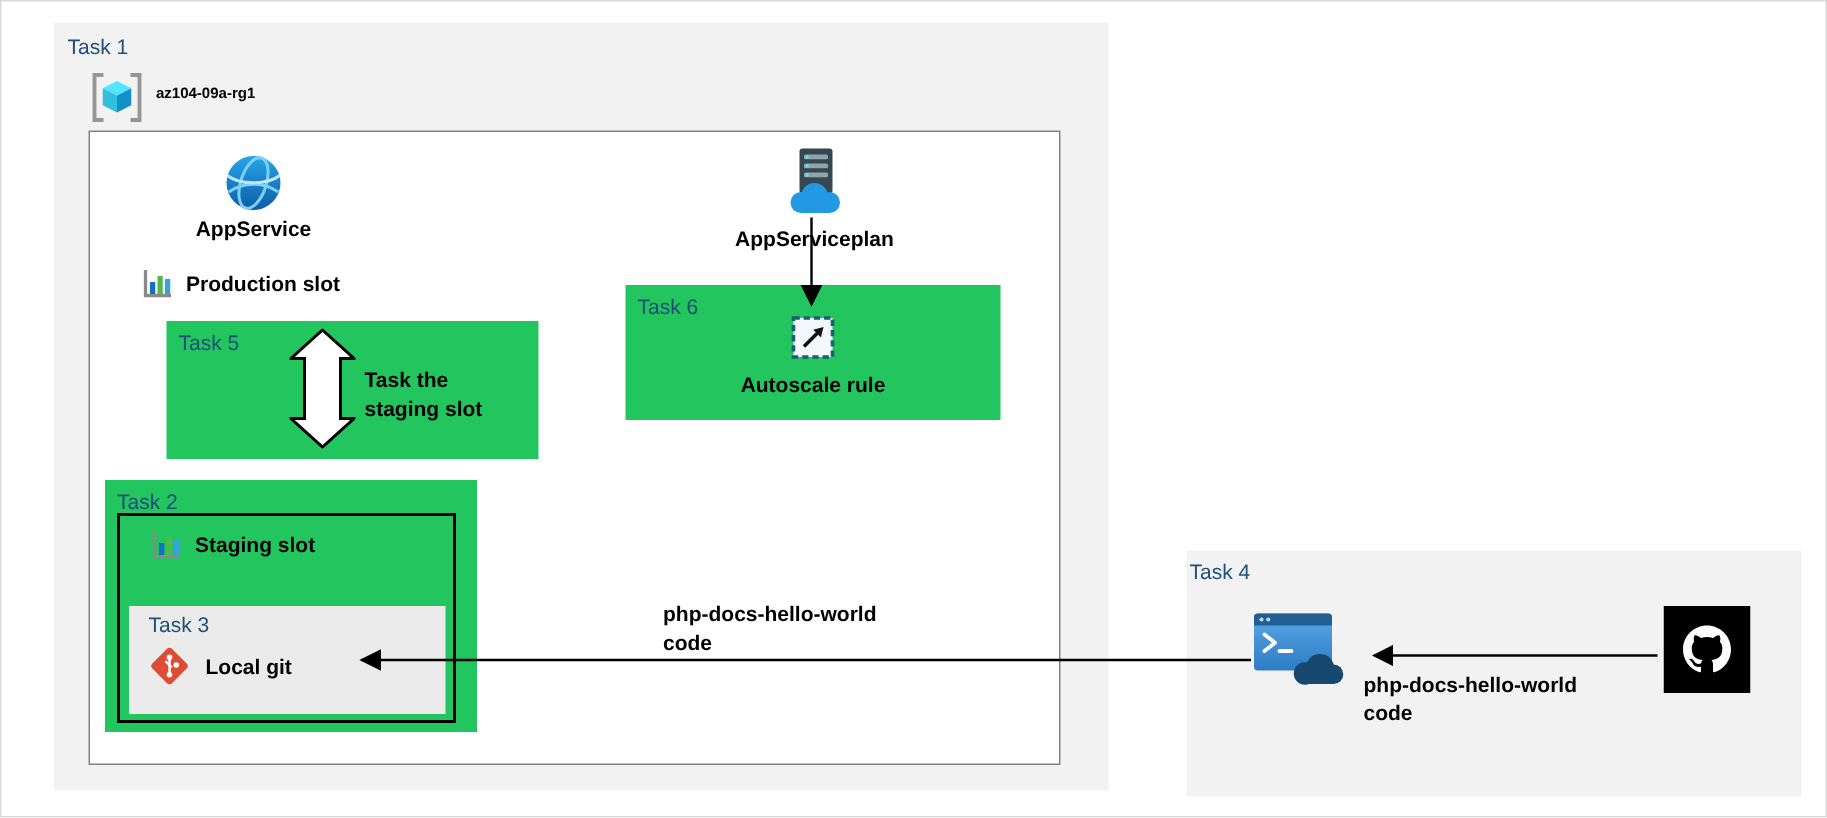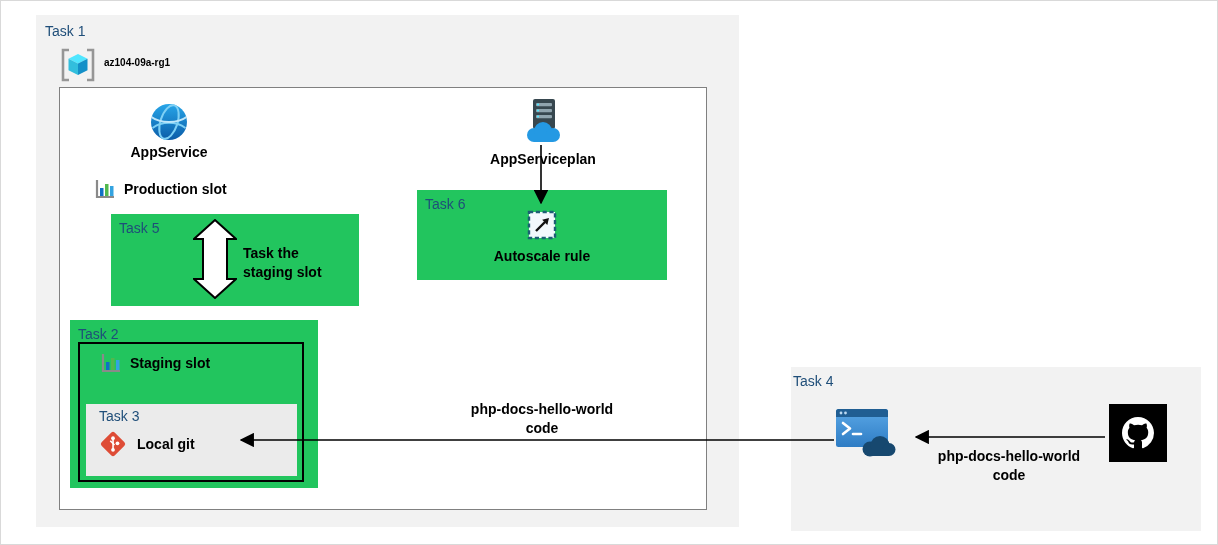--- a/index.html
+++ b/index.html
@@ -12,21 +12,21 @@
   .panel{position:absolute;background:#f2f2f2;}
   .graybox{position:absolute;background:#22c55e;}
   .task-label{color:#1f4e79;font-weight:normal;font-size:14px;line-height:16px;}
   .node-label{font-weight:bold;font-size:14px;line-height:17px;color:#000;}
   .node-label.center{text-align:center;}
   .rg-name{font-weight:bold;font-size:10px;color:#000;}
   .inner-white{position:absolute;background:#ffffff;border:1px solid #808080;box-sizing:border-box;}
   .black-box{position:absolute;border:2px solid #000;box-sizing:border-box;}
   .task3-box{position:absolute;background:#ebebeb;}
   .two-line{font-weight:bold;font-size:14px;line-height:19px;color:#000;}
-  .two-line.center{text-align:center;}
+  .two-line.center{}
   .arrows{position:absolute;left:0;top:0;z-index:10;pointer-events:none;}
 </style>
 </head>
 <body>
 
 <div class="canvas">
 
   <div class="panel" style="left:35px;top:14px;width:703px;height:512px;">
     <div class="task-label abs" style="left:9px;top:8px;">Task 1</div>
 

